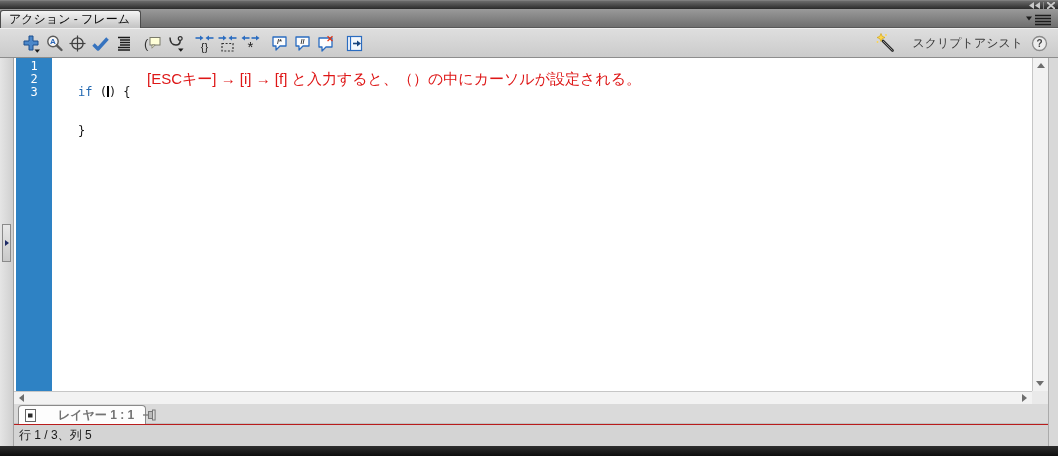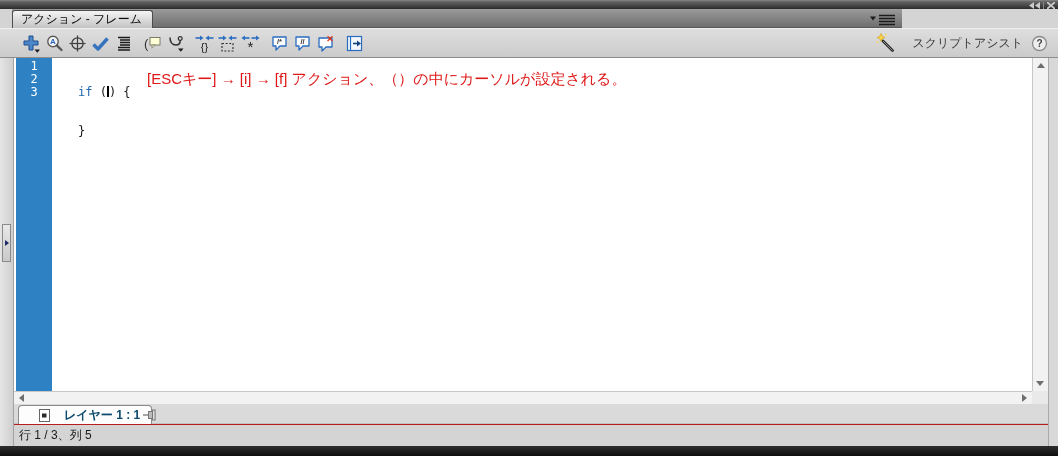--- a/index.html
+++ b/index.html
@@ -6,21 +6,21 @@
   body { background:#fff; font-family:"Liberation Sans","DejaVu Sans",sans-serif; }
   .panel { position:relative; width:1058px; height:456px; background:#d4d4d4; overflow:hidden; }
 
   
   .topbar { position:absolute; left:0; top:0; width:1058px; height:9px;
             background:linear-gradient(#6a6a6a,#2b2b2b); border-top:1px solid #7e7e7e; }
   .win-controls { position:absolute; right:3px; top:0; height:9px; display:flex; align-items:center; gap:3px; }
   .wc-sep { width:1px; height:7px; background:#888; }
 
   
-  .tabbar { position:absolute; left:12px; top:9px; width:890px; height:19px;
+  .tabbar { position:absolute; left:0; top:9px; width:1058px; height:19px;
             background:linear-gradient(#9a9a9a,#6f6f6f); border-bottom:1px solid #585858; }
   .tab-active { position:absolute; left:0; top:1px; height:18px; padding:0 10px 0 8px;
             background:linear-gradient(#f4f4f4,#c3c3c3); border:1px solid #4c4c4c; border-bottom:none;
             border-radius:3px 3px 0 0; display:flex; align-items:center; font-size:12px; color:#0b0b0b; cursor:pointer; }
   .panel-menu { position:absolute; right:6px; top:3px; width:26px; height:13px; cursor:pointer; }
 
   
   .toolbar { position:absolute; left:0; top:28px; width:1058px; height:30px;
              background:linear-gradient(#dedede,#cbcbcb); border-top:1px solid #efefef;
              border-bottom:1px solid #8d8d8d; display:flex; align-items:center; padding-left:20px; }
@@ -65,22 +65,22 @@
               border-right:5px solid #6e6e6e; position:absolute; left:5px; top:2px; }
   .tri-right { width:0; height:0; border-top:4px solid transparent; border-bottom:4px solid transparent;
                border-left:5px solid #6e6e6e; position:absolute; right:5px; top:2px; }
   .scroll-corner { position:absolute; left:1032px; top:391px; width:16px; height:13px; background:#e9e9e9; }
 
   
   .script-tabs { position:absolute; left:14px; top:404px; width:1034px; height:20px;
                  background:#dadada; border-bottom:1px solid #c2c2c2; }
   .script-tab { position:absolute; left:4px; top:1px; height:19px; background:#fdfdfd;
                 border:1px solid #8a8a8a; border-bottom:none; border-radius:4px 4px 0 0;
-                display:flex; align-items:center; gap:14px; padding:0 11px 0 20px;
-                font-size:12px; font-weight:bold; color:#0c4a6e; cursor:pointer; }
+                display:flex; align-items:center; gap:22px; padding:0 11px 0 6px;
+                font-size:12px; font-weight:bold; color:#737373; cursor:pointer; }
   .pin-btn { position:absolute; left:128px; top:4px; border:none; background:transparent; padding:0; cursor:pointer; }
 
   
   .statusbar { position:absolute; left:14px; top:424px; width:1034px; height:22px; background:#d4d4d4;
                border-top:1px solid #b91c1c; display:flex; align-items:center; padding-left:5px;
                font-size:12px; color:#1a1a1a; }
   .bottombar { position:absolute; left:0; top:446px; width:1058px; height:10px;
                background:linear-gradient(#2e2e2e,#0e0e0e); }
 </style>
 </head>
@@ -257,21 +257,21 @@
   <div class="code-area">
     <div class="gutter">
       <div>1</div>
       <div>2</div>
       <div>3</div>
     </div>
     <div class="code">
       <div><span class="kw">if</span><span> (</span><span class="cursor"></span><span>) {</span></div>
       <div>}</div>
     </div>
-    <div class="annotation">[ESCキー] → [i] → [f] アクション、（）の中にカーソルが設定される。</div>
+    <div class="annotation">[ESCキー] → [i] → [f] と入力すると、（）の中にカーソルが設定される。</div>
 
     <div class="vscroll">
       <div class="tri-up"></div>
       <div class="tri-down"></div>
     </div>
   </div>
 
   <div class="hscroll">
     <div class="tri-left"></div>
     <div class="tri-right"></div>

